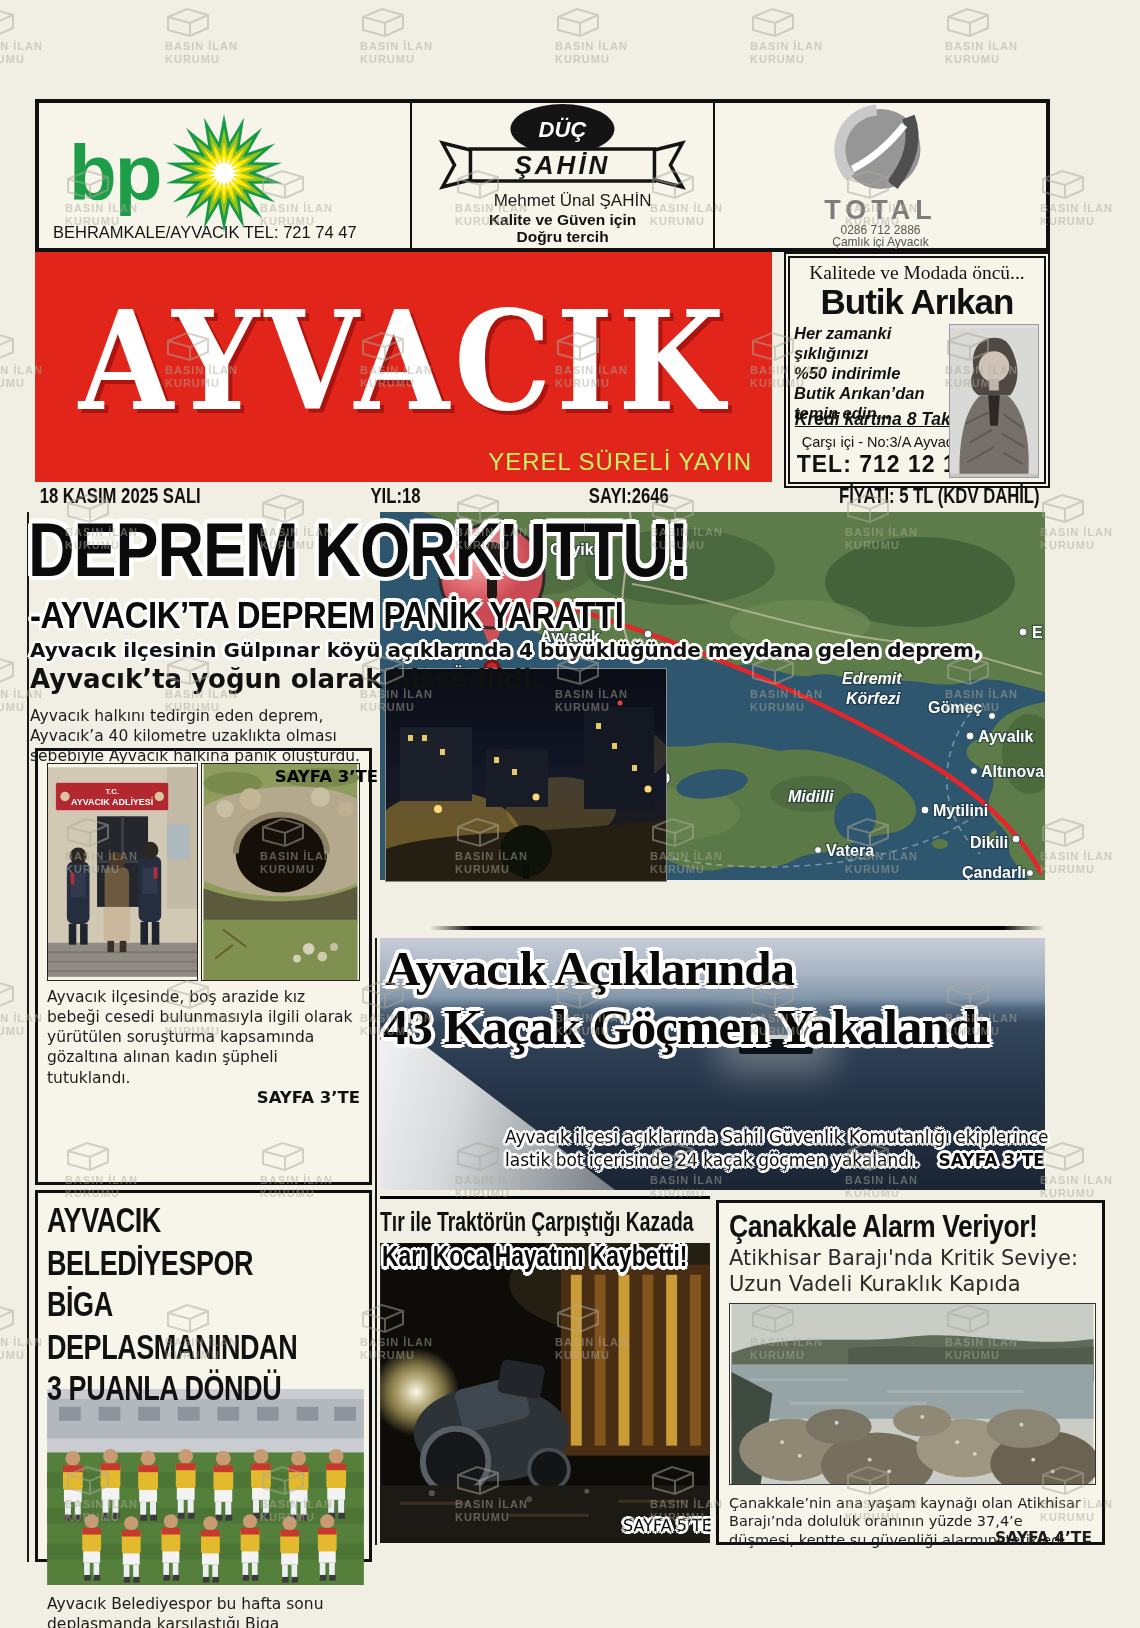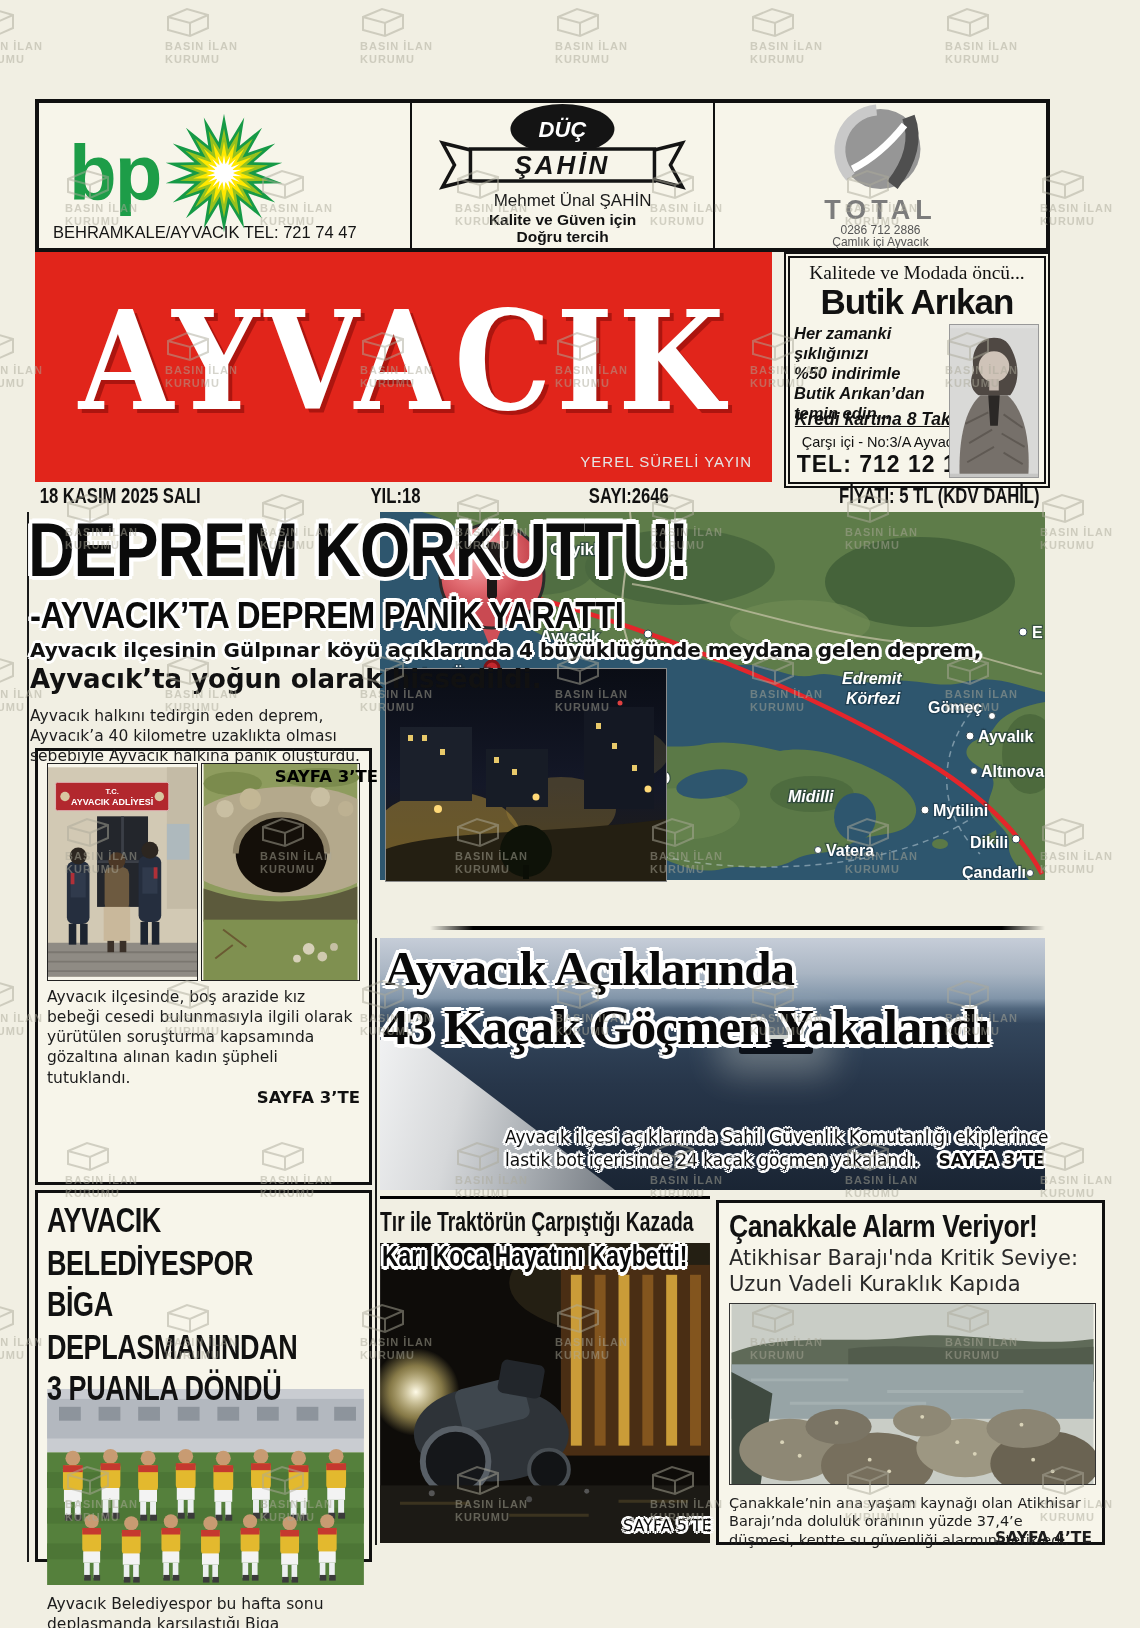--- a/index.html
+++ b/index.html
@@ -33,21 +33,21 @@
                color:#7c7c7c;letter-spacing:5px;}
   #total-phone{position:absolute;left:0;right:0;top:120px;text-align:center;font-size:12px;color:#555;}
   #total-address{position:absolute;left:0;right:0;top:132px;text-align:center;font-size:12px;color:#555;}
 
   
   #masthead{left:35px;top:252px;width:737px;height:230px;background:#e1251b;z-index:2;}
   #mast-title{position:absolute;left:14px;top:28px;width:710px;text-align:center;color:#fff;
               font-family:"DejaVu Serif",serif;font-weight:bold;font-size:122px;letter-spacing:5px;
               transform:scale(1.0,1.12);transform-origin:50% 0;
               text-shadow:4px 4px 0 rgba(130,10,5,.55);}
-  #mast-sub{position:absolute;right:20px;bottom:12px;color:#e5e5e5;font-size:15px;letter-spacing:1px;}
+  #mast-sub{position:absolute;right:20px;bottom:6px;color:#bef264;font-size:24px;letter-spacing:1px;}
 
   
   #butik{left:788px;top:256px;width:254px;height:224px;background:#f7f5ea;border:2px solid #101010;
          box-shadow:0 0 0 2px #f7f5ea,0 0 0 4px #101010;z-index:2;}
   #butik-tagline{position:absolute;left:0;right:0;top:4px;text-align:center;font-family:"Liberation Serif",serif;
                  font-weight:normal;font-size:19.5px;}
   #butik-title{position:absolute;left:0;right:0;top:24px;text-align:center;font-size:35px;font-weight:bold;letter-spacing:-1px;}
   .butik-line{position:absolute;left:4px;width:150px;text-align:left;font-style:italic;font-weight:bold;font-size:16.5px;}
   #butik-install{position:absolute;left:2px;bottom:52px;width:182px;text-align:center;font-style:italic;
                  font-weight:bold;font-size:17.5px;text-decoration:underline;white-space:nowrap;}

